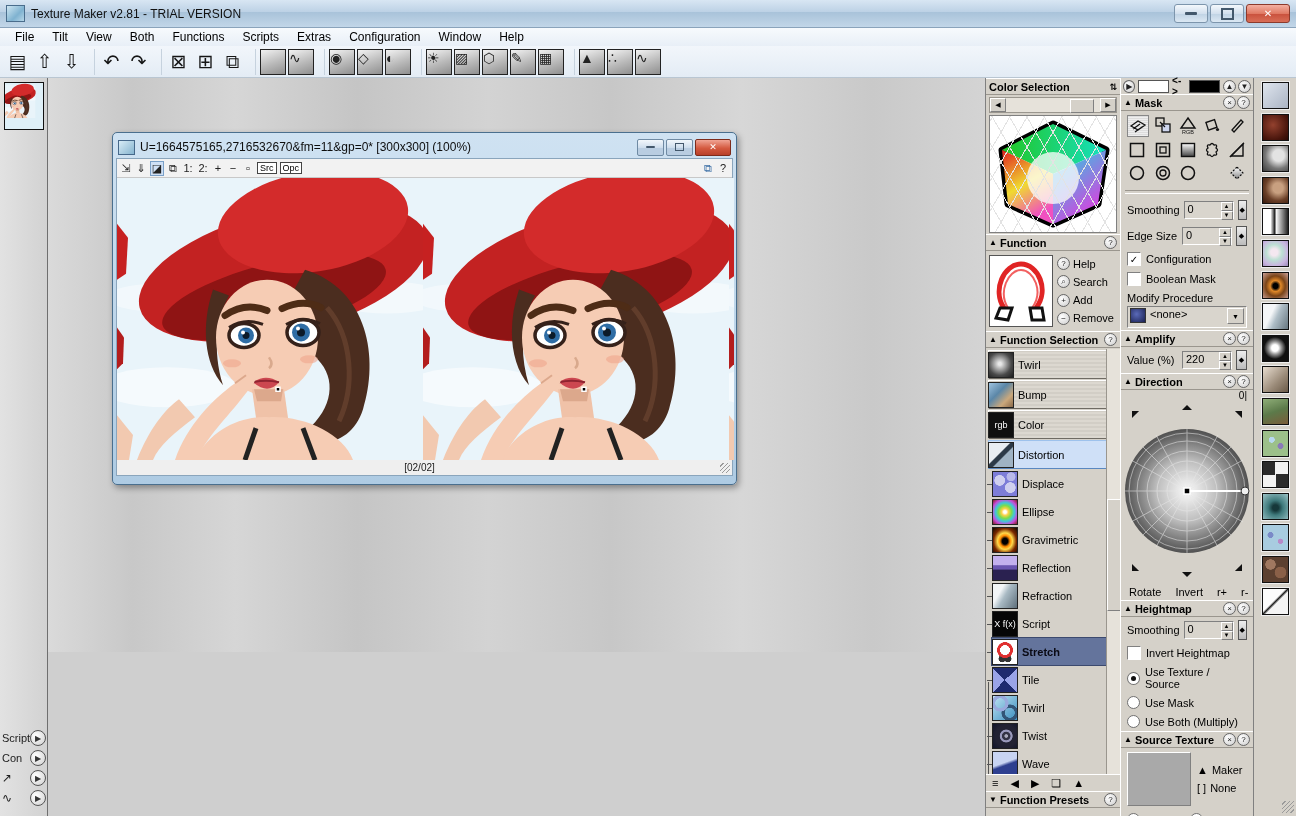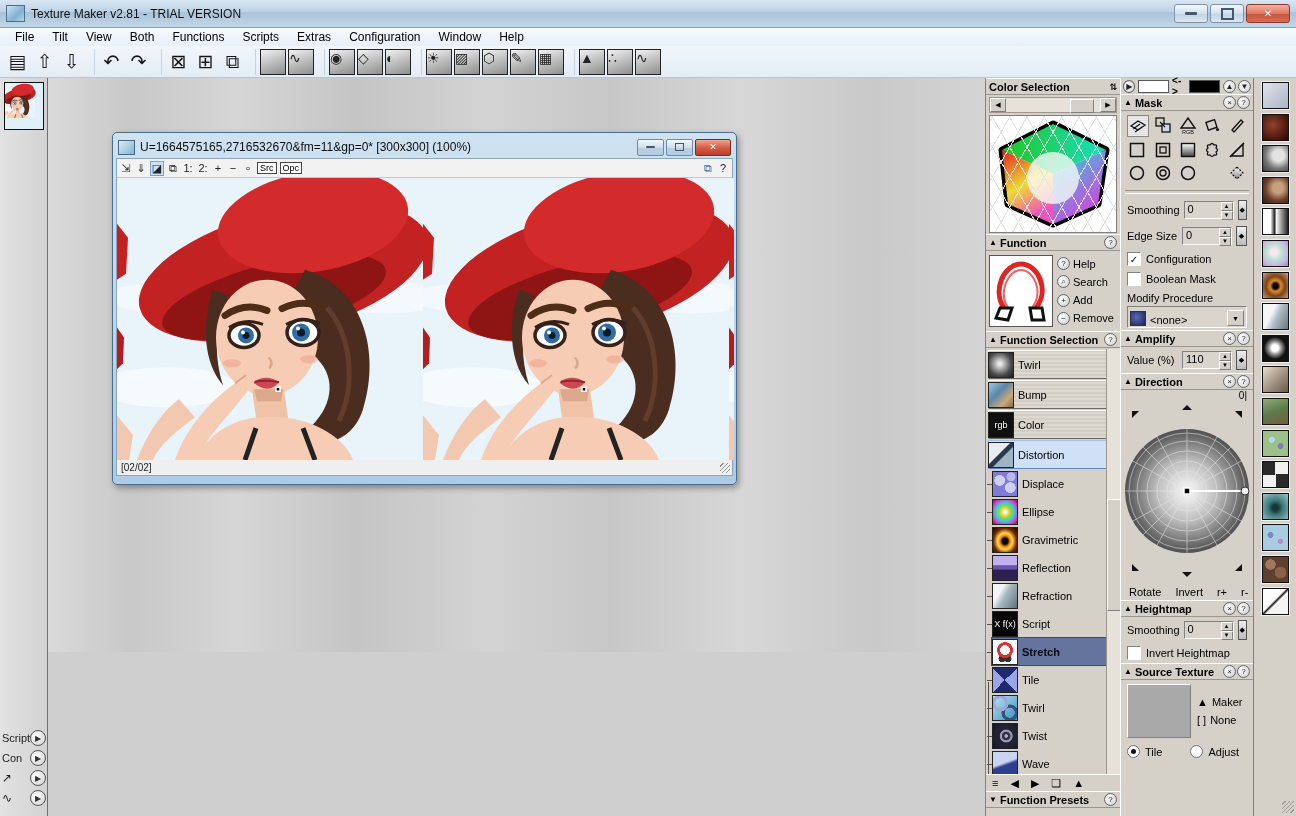--- a/index.html
+++ b/index.html
@@ -57,21 +57,21 @@
     background:linear-gradient(180deg,#f2f7fb,#cfdeed 50%,#b9cde1 51%);display:flex;align-items:center;justify-content:center;font-size:9px;color:#334;}
   .cw-close{width:34px;background:linear-gradient(180deg,#f0a494,#d4593f 55%,#b8402a);color:#fff;font-weight:bold;border-color:#7d2b1b;}
   .cw-body{background:#f0f0f0;border:1px solid #8aa5bc;}
   .cw-toolbar{height:18px;display:flex;align-items:center;gap:3px;padding:0 3px;border-bottom:1px solid #c8c8c8;background:#f2f2f2;}
   .cwt{font-size:11px;color:#222;min-width:12px;text-align:center;}
   .cwt-btn{border:1px solid #444;padding:0 2px;font-size:9px;background:#fff;}
   .cwt-hl{background:#cfe0f5;border:1px solid #7aa0c8;}
   .cw-spacer{flex:1;}
   .cw-content{position:relative;width:617px;height:282px;background:#fff;overflow:hidden;display:flex;}
   .cw-content svg{flex:0 0 306px;}
-  .cw-status{height:15px;display:flex;align-items:center;justify-content:flex-start;padding:0 14px 0 4px;font-size:10px;color:#222;background:#efefef;position:relative;}
+  .cw-status{height:15px;display:flex;align-items:center;justify-content:center;padding:0 14px 0 4px;font-size:10px;color:#222;background:#efefef;position:relative;}
   .grip{position:absolute;right:2px;bottom:2px;width:10px;height:10px;
     background:repeating-linear-gradient(135deg,transparent 0 2px,#9a9a9a 2px 3px);}
   
   .col1{position:absolute;left:985px;top:78px;width:135px;height:738px;background:#d5d1c9;border-left:1px solid #808080;box-sizing:border-box;}
   .col2{position:absolute;left:1120px;top:78px;width:133px;height:738px;background:#d5d1c9;border-left:1px solid #fff;box-sizing:border-box;}
   .strip{position:absolute;left:1253px;top:78px;width:43px;height:738px;background:#d5d1c9;border-left:1px solid #808080;}
   .phead{height:15px;display:flex;align-items:center;font-weight:bold;font-size:11px;
     background:#d5d1c9;border-top:1px solid #fff;border-bottom:1px solid #9a968e;padding:0 3px;}
   .phead .arr{font-size:8px;margin-right:3px;}
   .phead .hbtns{margin-left:auto;display:flex;gap:1px;}
@@ -146,21 +146,21 @@
   .plabel{font-size:11px;}
   .spin{margin-left:auto;display:flex;border:1px solid;border-color:#808080 #fff #fff #808080;background:#d9d5cd;height:16px;}
   .spin-val{width:30px;padding:1px 3px;font-size:11px;background:#d9d5cd;}
   .spin-btns{display:flex;flex-direction:column;width:12px;}
   .spin-btns i{flex:1;font-style:normal;font-size:6px;line-height:7px;text-align:center;background:#d5d1c9;border:1px solid;border-color:#fff #808080 #808080 #fff;}
   .vslide{width:9px;height:18px;border:1px solid #555;background:linear-gradient(180deg,#eee,#bbb);display:flex;align-items:center;justify-content:center;font-size:7px;}
   .chkrow{display:flex;align-items:center;gap:5px;padding:3px 6px;}
   .chk{width:12px;height:12px;border:1px solid;border-color:#808080 #fff #fff #808080;background:#fff;display:flex;align-items:center;justify-content:center;font-size:10px;font-weight:bold;}
   .radio{width:11px;height:11px;border-radius:50%;border:1px solid #707070;background:#fff;display:flex;align-items:center;justify-content:center;}
   .radio.on::after{content:"";width:5px;height:5px;border-radius:50%;background:#111;}
-  .ddown{margin:2px 6px;height:18px;border:1px solid;border-color:#808080 #fff #fff #808080;background:#d9d5cd;display:flex;align-items:flex-end;gap:4px;padding:1px 2px;}
+  .ddown{margin:2px 6px;height:18px;border:1px solid;border-color:#808080 #fff #fff #808080;background:#d9d5cd;display:flex;align-items:flex-start;gap:4px;padding:1px 2px;}
   .dd-icon{width:14px;height:13px;border:1px solid #333;background:radial-gradient(circle at 40% 40%,#5a6ab8,#1a2050);}
   .dd-arrow{margin-left:auto;width:15px;height:14px;background:#d5d1c9;border:1px solid;border-color:#fff #808080 #808080 #fff;font-size:7px;display:flex;align-items:center;justify-content:center;}
   
   .dir-wrap{position:relative;height:190px;margin:2px 6px;}
   .dir-zero{position:absolute;right:0;top:-2px;font-size:10px;}
   .dir-sphere{position:absolute;left:50%;top:52%;transform:translate(-50%,-50%);}
   .dir-arrow{position:absolute;width:0;height:0;border:5px solid transparent;}
   .dir-foot{display:flex;gap:14px;padding:2px 8px;font-size:11px;}
   .dir-foot .sm{margin-left:auto;}
   
@@ -764,21 +764,21 @@
       <span class="arr">▲</span>
       <span>Amplify</span>
       <span class="hbtns">
           <span class="rbtn">×</span>
           <span class="rbtn">?</span>
         </span>
     </div>
     <div class="prow">
       <span class="plabel">Value (%)</span>
       <span class="spin">
-          <span class="spin-val">110</span>
+          <span class="spin-val">220</span>
           <span class="spin-btns">
             <i>▲</i>
             <i>▼</i>
           </span>
         </span>
       <span class="vslide">◆</span>
     </div>
     <div class="phead">
       <span class="arr">▲</span>
       <span>Direction</span>
@@ -843,20 +843,37 @@
             <i>▲</i>
             <i>▼</i>
           </span>
         </span>
       <span class="vslide">◆</span>
     </div>
     <div class="chkrow">
       <span class="chk"></span>
       <span>Invert Heightmap</span>
     </div>
+    <div>
+
+        <div class="chkrow">
+          <span class="radio on"></span>
+          <span>Use Texture / Source</span>
+        </div>
+
+        <div class="chkrow">
+          <span class="radio"></span>
+          <span>Use Mask</span>
+        </div>
+
+        <div class="chkrow">
+          <span class="radio"></span>
+          <span>Use Both (Multiply)</span>
+        </div>
+      </div>
     <div class="phead">
       <span class="arr">▲</span>
       <span>Source Texture</span>
       <span class="hbtns">
           <span class="rbtn">×</span>
           <span class="rbtn">?</span>
         </span>
     </div>
     <div class="st-body">
       <span class="st-preview"></span>

